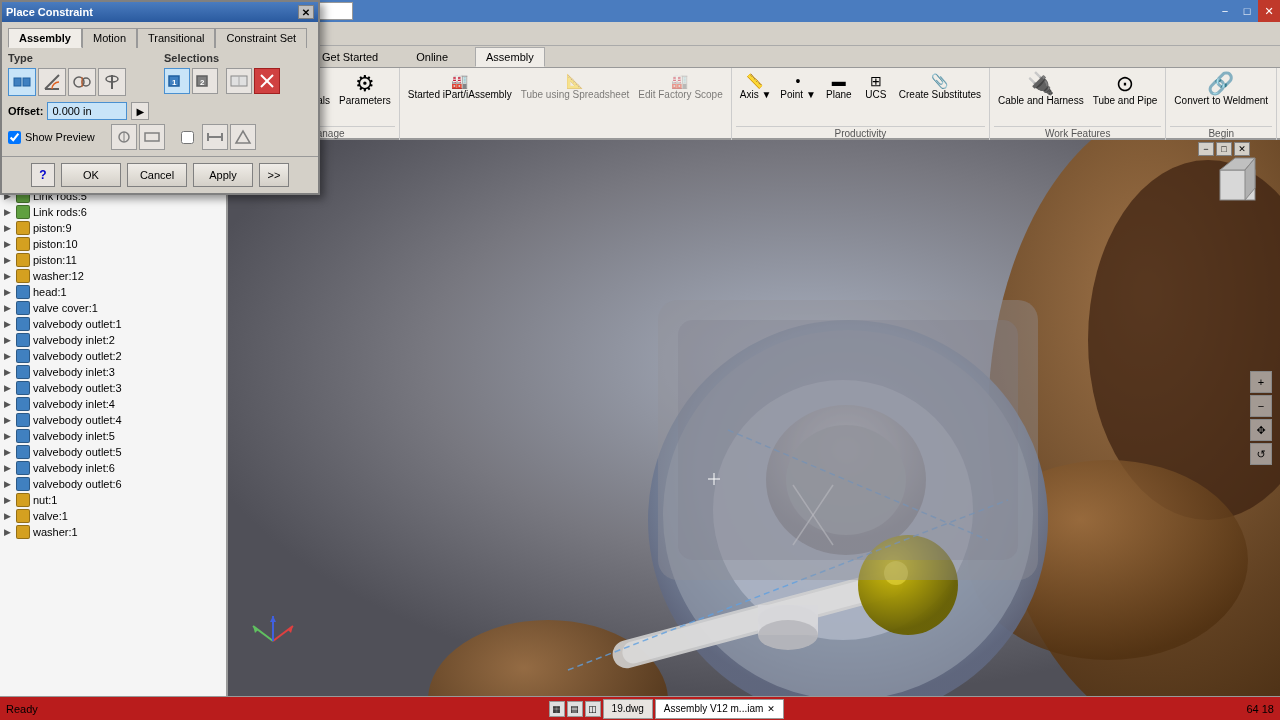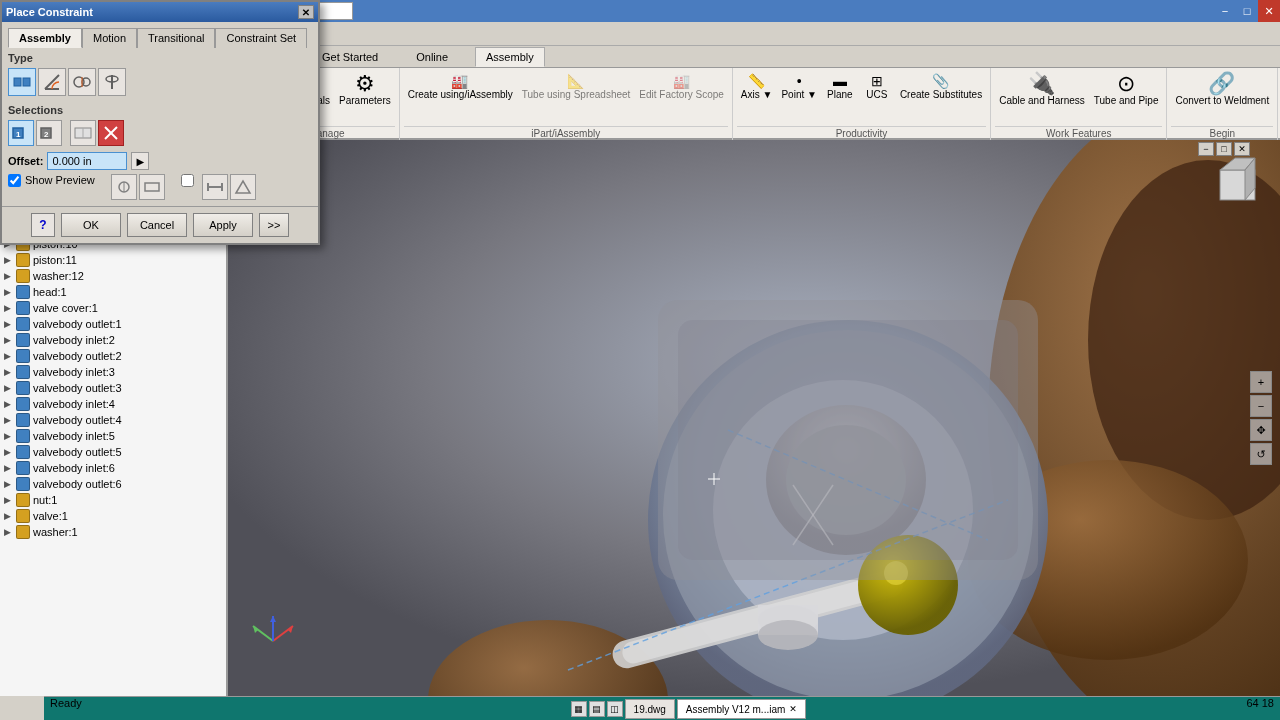--- a/index.html
+++ b/index.html
@@ -19,41 +19,41 @@
 
     
     #dialog { position: absolute; top: 0; left: 0; width: 320px; background: #d4d0c8; border: 2px solid #808080; box-shadow: 4px 4px 8px rgba(0,0,0,0.4); z-index: 100; }
     #dialog-titlebar { height: 20px; background: linear-gradient(to bottom, #4a7cbf, #2a5a9f); display: flex; align-items: center; padding: 0 4px; color: white; font-size: 11px; font-weight: bold; cursor: move; }
     #dialog-titlebar-title { flex: 1; }
     #dialog-close { width: 16px; height: 14px; background: #c0c0c0; border: 1px solid #808080; display: flex; align-items: center; justify-content: center; font-size: 10px; cursor: pointer; color: #000; }
     #dialog-content { padding: 6px; }
     .dialog-tabs { display: flex; margin-bottom: 4px; }
     .dialog-tab { padding: 3px 10px; font-size: 11px; cursor: pointer; background: #d4d0c8; border: 1px solid #999; border-bottom: none; }
     .dialog-tab.active { background: #f0ede8; font-weight: bold; border-bottom: 1px solid #f0ede8; }
-    .dialog-row { display: flex; align-items: flex-start; gap: 8px; margin-bottom: 6px; flex-direction: column; }
+    .dialog-row { display: flex; align-items: flex-start; gap: 8px; margin-bottom: 6px; }
     .dialog-section-label { font-size: 11px; font-weight: bold; color: #333; min-width: 60px; margin-bottom: 4px; }
     .dialog-col { flex: 1; }
     .icon-row { display: flex; gap: 2px; flex-wrap: wrap; }
     .constraint-btn { width: 28px; height: 28px; border: 1px solid #999; background: #e8e4e0; display: flex; align-items: center; justify-content: center; cursor: pointer; font-size: 14px; }
     .constraint-btn.active { background: #c8e4f8; border-color: #4a90d0; }
     .sel-btn { width: 26px; height: 26px; border: 1px solid #999; background: #e8e4e0; display: flex; align-items: center; justify-content: center; cursor: pointer; font-size: 12px; }
     .sel-btn.active { background: #c8e4f8; border-color: #4a90d0; }
     .offset-row { display: flex; align-items: center; gap: 4px; margin-bottom: 4px; }
     .offset-label { font-size: 11px; font-weight: bold; }
     .offset-input { height: 18px; width: 80px; border: 1px solid #4a90d0; background: #c8e4f8; padding: 0 4px; font-size: 11px; }
     .offset-arrow { width: 18px; height: 18px; border: 1px solid #999; background: #e8e4e0; display: flex; align-items: center; justify-content: center; cursor: pointer; font-size: 10px; }
     .solution-btns { display: flex; gap: 4px; }
-    .dialog-checkbox-row { display: flex; align-items: flex-start; gap: 4px; }
+    .dialog-checkbox-row { display: flex; align-items: center; gap: 4px; }
     .dialog-footer { display: flex; justify-content: center; gap: 6px; padding: 6px; border-top: 1px solid #999; }
     .dialog-btn { height: 24px; min-width: 60px; padding: 0 10px; border: 1px solid #808080; background: linear-gradient(to bottom, #f0ede8, #d4d0c8); cursor: pointer; font-size: 11px; display: flex; align-items: center; justify-content: center; }
     .dialog-btn-sm { height: 24px; min-width: 30px; padding: 0 4px; border: 1px solid #808080; background: linear-gradient(to bottom, #f0ede8, #d4d0c8); cursor: pointer; font-size: 11px; display: flex; align-items: center; justify-content: center; }
     .help-btn { width: 24px; height: 24px; border: 1px solid #808080; background: #e8e4e0; display: flex; align-items: center; justify-content: center; cursor: pointer; font-size: 12px; font-weight: bold; color: #0000cc; }
 
     
-    #status-bar { position: absolute; bottom: 0; left: 0; right: 0; height: 24px; background: #0f766e; border-top: 1px solid #999; display: flex; padding: 0 6px; gap: 8px; font-size: 11px; margin-left: 44px; }
+    #status-bar { position: absolute; bottom: 0; left: 0; right: 0; height: 24px; background: #b91c1c; border-top: 1px solid #999; display: flex; align-items: center; padding: 0 6px; gap: 8px; font-size: 11px; }
     #status-tabs { position: absolute; bottom: 0; left: 200px; right: 100px; height: 24px; display: flex; align-items: center; gap: 2px; }
     .status-tab { height: 20px; padding: 0 8px; border: 1px solid #999; background: #e8e4e0; font-size: 10px; display: flex; align-items: center; cursor: pointer; }
 
     
     .vp-controls { position: absolute; right: 8px; top: 50%; transform: translateY(-50%); display: flex; flex-direction: column; gap: 2px; }
     .vp-btn { width: 22px; height: 22px; background: rgba(200,200,200,0.7); border: 1px solid #888; display: flex; align-items: center; justify-content: center; font-size: 11px; cursor: pointer; }
 
     
     .cube-3d { position: absolute; top: 10px; right: 10px; width: 60px; height: 60px; }
 
@@ -187,32 +187,31 @@
           <span class="rbtn-text">Parameters</span>
         </div>
       </div>
       <div class="rgroup-label">Manage</div>
     </div>
 
     <div class="rgroup">
       <div class="rgroup-btns">
         <div class="rbtn" style="opacity:1">
           <span class="rbtn-icon-sm">🏭</span>
-          <span class="rbtn-text">Create using/iAssembly</span>
+          <span class="rbtn-text">Started iPart/iAssembly</span>
         </div>
         <div class="rbtn" style="opacity:0.5">
           <span class="rbtn-icon-sm">📐</span>
           <span class="rbtn-text">Tube using Spreadsheet</span>
         </div>
         <div class="rbtn" style="opacity:0.5">
           <span class="rbtn-icon-sm">🏭</span>
           <span class="rbtn-text">Edit Factory Scope</span>
         </div>
       </div>
-      <div class="rgroup-label">iPart/iAssembly</div>
     </div>
 
     <div class="rgroup">
       <div class="rgroup-btns">
         <div class="rbtn">
           <span class="rbtn-icon-sm">📏</span>
           <span class="rbtn-text">Axis ▼</span>
         </div>
         <div class="rbtn">
           <span class="rbtn-icon-sm">•</span>

